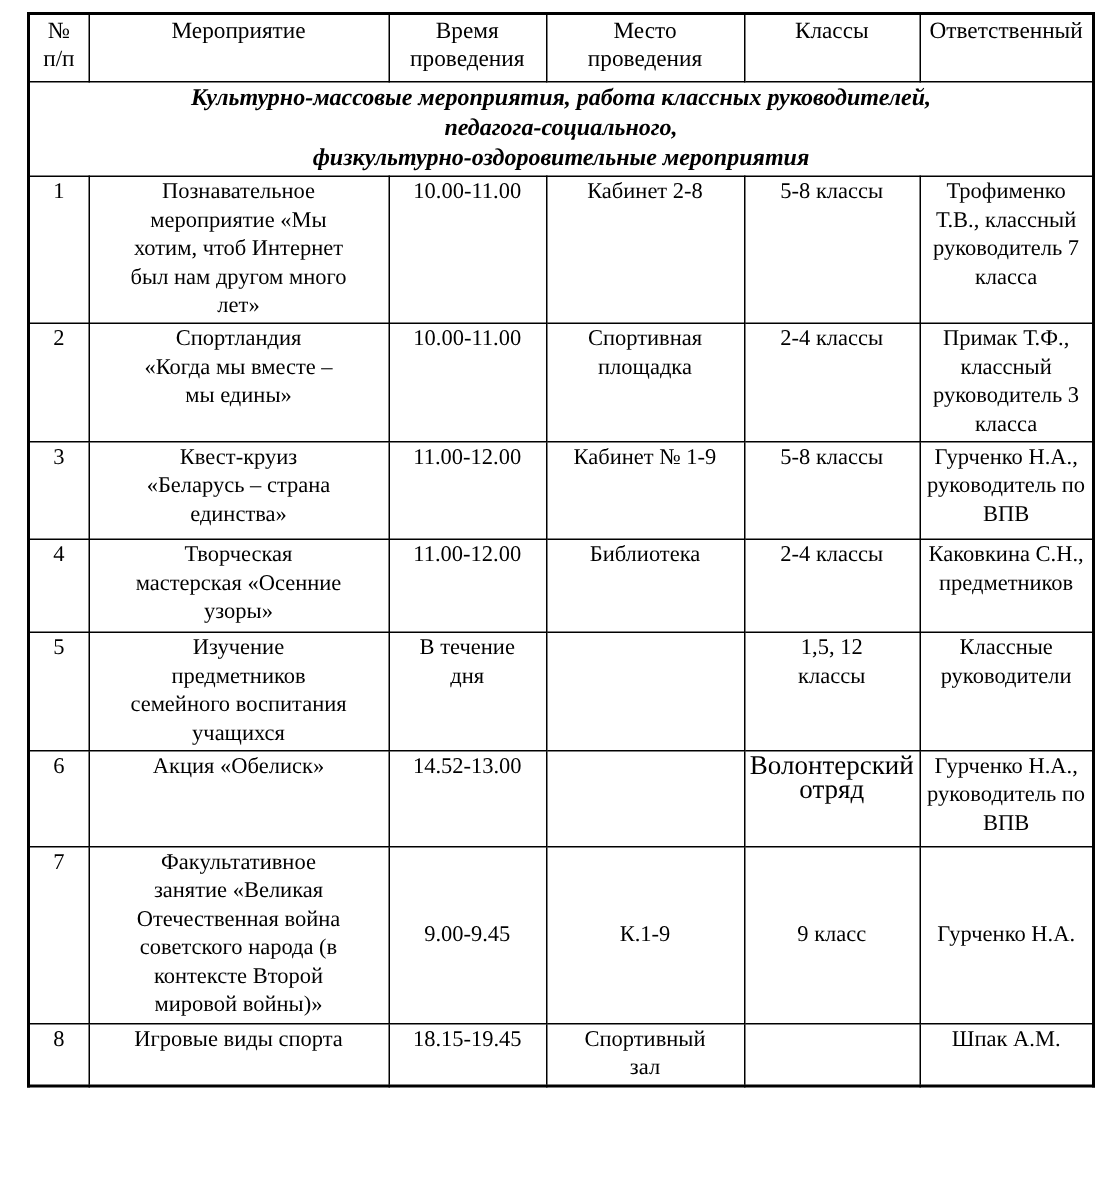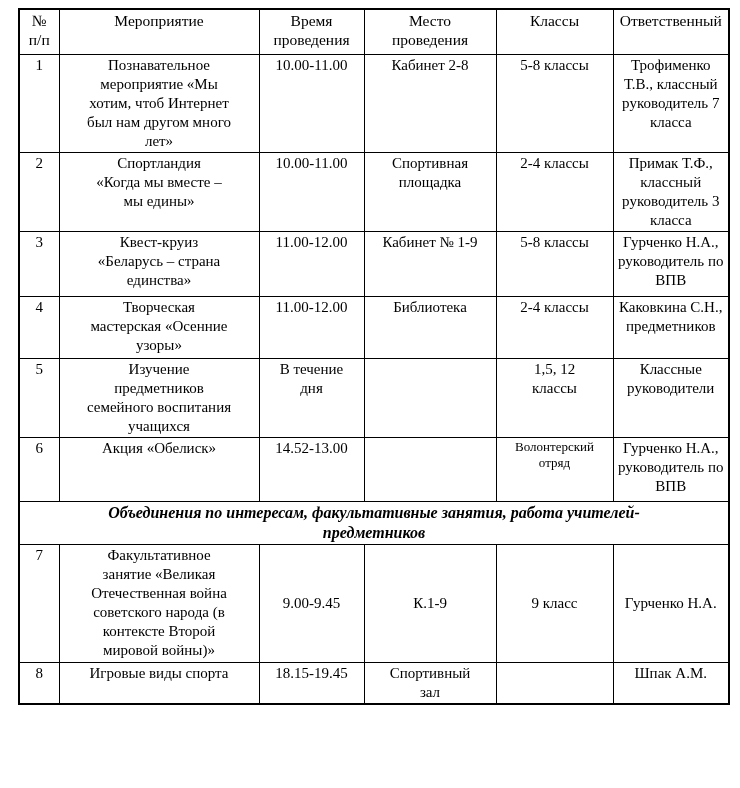--- a/index.html
+++ b/index.html
@@ -30,21 +30,21 @@
     word-wrap: break-word;
   }
   tr.hdr td { font-size: 15.5px; }
   td.section {
     font-weight: bold;
     font-style: italic;
     font-size: 16px;
     line-height: 20px;
     vertical-align: middle;
   }
-  td.small-text { font-size: 13px; line-height: 16px; margin-top: 45px; }
+  td.small-text { font-size: 18px; line-height: 16px; margin-top: 45px; }
   td.vmid { vertical-align: middle; }
 
   tr.h-hdr  { height: 45px; }
   tr.h-sec1 { height: 60px; }
   tr.h-r1   { height: 97px; }
   tr.h-r2   { height: 78px; }
   tr.h-r3   { height: 65px; }
   tr.h-r4   { height: 62px; }
   tr.h-r5   { height: 78px; }
   tr.h-r6   { height: 64px; }
@@ -70,20 +70,25 @@
 п/п</td>
       <td>Мероприятие</td>
       <td>Время
 проведения</td>
       <td>Место
 проведения</td>
       <td>Классы</td>
       <td>Ответственный</td>
     </tr>
 
+    <tr class="h-sec1">
+      <td class="section" colspan="6">Культурно-массовые мероприятия, работа классных руководителей,
+педагога-социального,
+физкультурно-оздоровительные мероприятия</td>
+    </tr>
 
     <tr class="h-r1">
       <td>1</td>
       <td>Познавательное
 мероприятие «Мы
 хотим, чтоб Интернет
 был нам другом много
 лет»</td>
       <td>10.00-11.00</td>
       <td>Кабинет 2-8</td>
@@ -154,24 +159,20 @@
       <td>Акция «Обелиск»</td>
       <td>14.52-13.00</td>
       <td></td>
       <td class="small-text">Волонтерский
 отряд</td>
       <td>Гурченко Н.А.,
 руководитель по
 ВПВ</td>
     </tr>
 
-    <tr class="h-sec2">
-      <td class="section" colspan="6">Объединения по интересам, факультативные занятия, работа учителей-
-предметников</td>
-    </tr>
 
     <tr class="h-r7">
       <td>7</td>
       <td>Факультативное
 занятие «Великая
 Отечественная война
 советского народа (в
 контексте Второй
 мировой войны)»</td>
       <td class="vmid">9.00-9.45</td>

